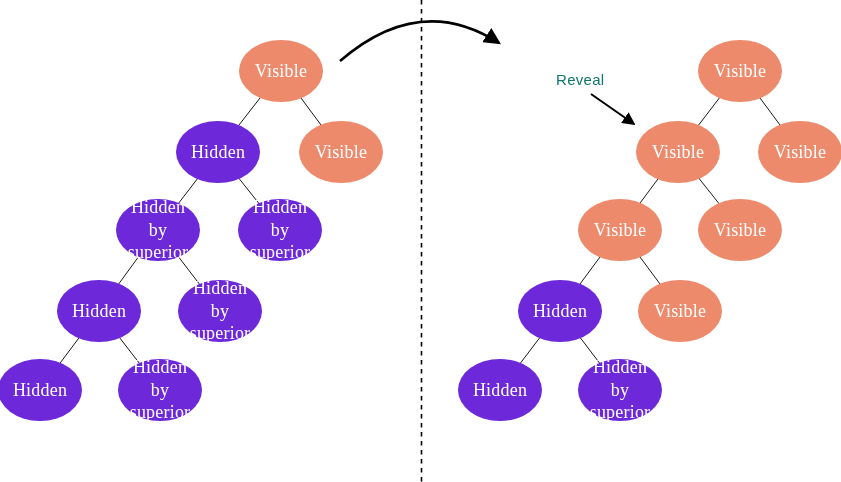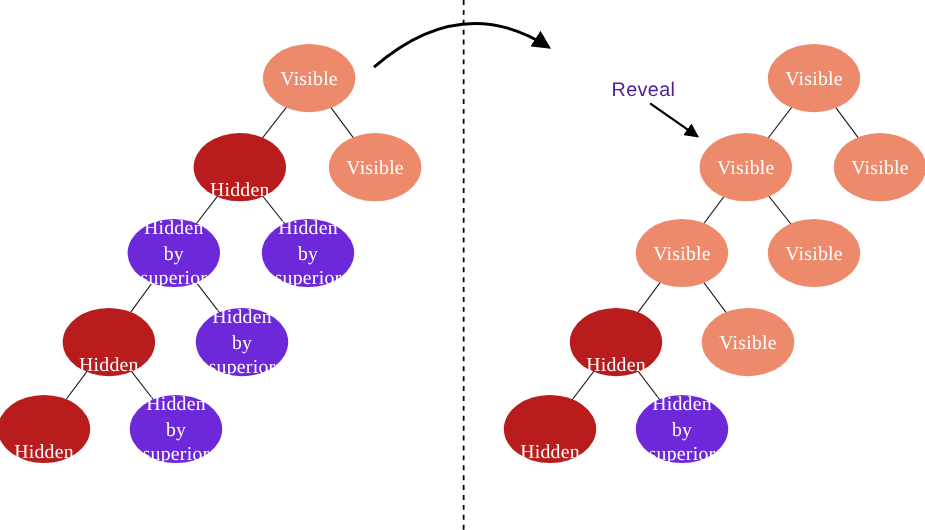--- a/index.html
+++ b/index.html
@@ -28,29 +28,29 @@
     color: #ffffff;
     font-size: 18px;
     font-weight: 500;
     letter-spacing: 0.2px;
     line-height: 1.25;
     padding: 0 7px;
     box-sizing: border-box;
     font-family: Liberation Serif, serif;
   }
   .node.visible { background: #EE8A6C; }
-  .node.hidden  { background: #b91c1c; align-items: flex-end; }
+  .node.hidden  { background: #6d28d9; }
   .node.hbs     { background: #6d28d9; }
   .reveal-label {
     position: absolute;
     left: 556px;
     top: 71px;
-    font-size: 18px;
+    font-size: 15px;
     font-weight: 500;
-    color: #4c1d95;
+    color: #0f766e;
     letter-spacing: 0.3px;
   }
   .edge { stroke: #1a1a1a; stroke-width: 1; }
   .divider { stroke: #000000; stroke-width: 1.6; stroke-dasharray: 4.5 4.5; }
   .flow-arrow { stroke: #000000; stroke-width: 2.6; fill: none; }
   .reveal-arrow { stroke: #000000; stroke-width: 2; fill: none; }
 </style>
 </head>
 <body>
 

